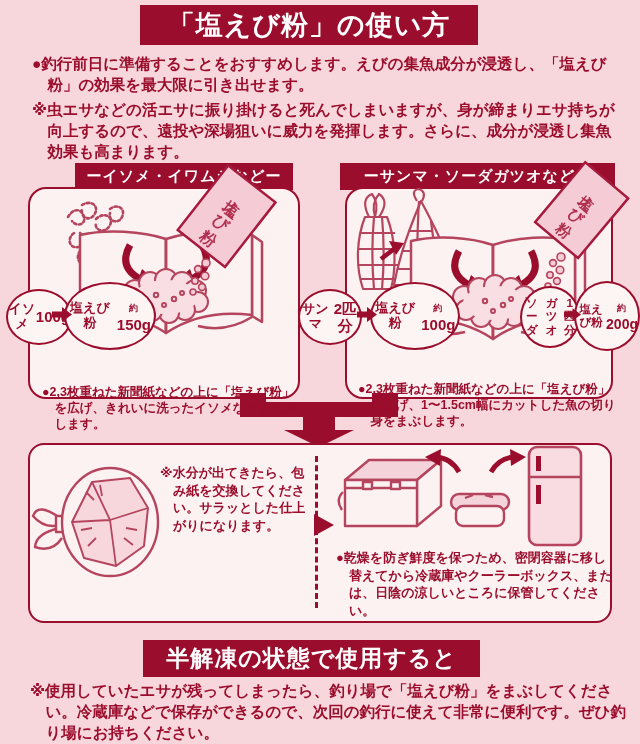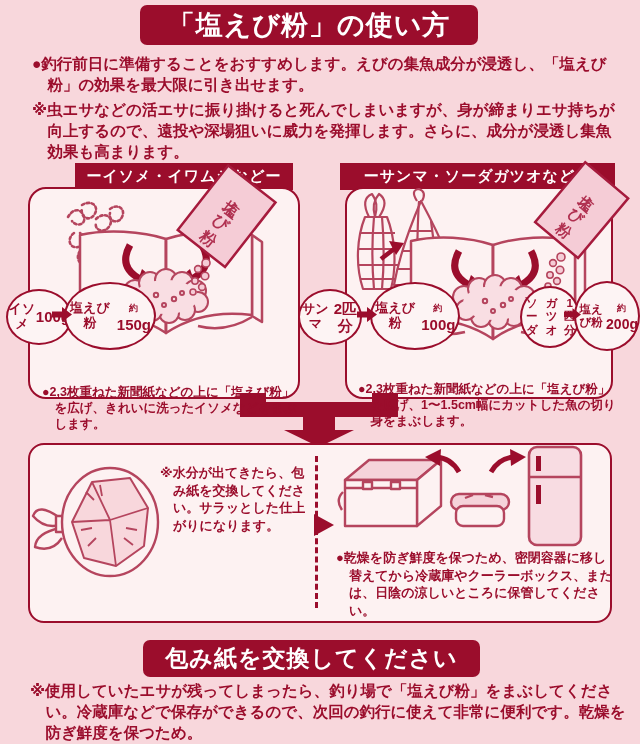--- a/index.html
+++ b/index.html
@@ -13,21 +13,21 @@
   html,body{margin:0;padding:0;}
   body{background:#fff;}
   .page{
     position:relative;width:640px;height:744px;overflow:hidden;
     background:var(--bg);
     font-family:"Liberation Sans","DejaVu Sans",sans-serif;
     color:var(--deep);
   }
   .titlebar{
     position:absolute;background:var(--deep);color:#fff;font-weight:bold;
-    display:flex;align-items:center;justify-content:center;letter-spacing:1px;border-radius:7px;
+    display:flex;align-items:center;justify-content:center;letter-spacing:1px;
   }
   .titlebar.main{left:140px;top:5px;width:338px;height:40px;font-size:27px;}
   .titlebar.footer{left:143px;top:640px;width:337px;height:37px;font-size:23px;}
   .intro{
     position:absolute;left:28px;top:49px;width:602px;
     font-size:15.5px;font-weight:bold;line-height:21px;
   }
   .intro p{margin:4px;padding-left:1em;text-indent:-1em;}
   .panel-header{
     position:absolute;top:163px;height:27px;background:var(--deep);color:#fff;
@@ -348,16 +348,16 @@
       <line x1="196" y1="31" x2="248" y2="31" stroke="#b5455e" stroke-width="2.4"></line>
       <rect x="203" y="10" width="5" height="15" fill="#9b0d2c"></rect>
       <rect x="203" y="39" width="5" height="19" fill="#9b0d2c"></rect>
     </g>
   </svg>
 
   <div class="store-note boxside">
     <p>●乾燥を防ぎ鮮度を保つため、密閉容器に移し替えてから冷蔵庫やクーラーボックス、または、日陰の涼しいところに保管してください。</p>
   </div>
 
-  <div class="titlebar footer">包み紙を交換してください</div>
-  <div class="footer-note">※使用していたエサが残ってしまったら、釣り場で「塩えび粉」をまぶしてください。冷蔵庫などで保存ができるので、次回の釣行に使えて非常に便利です。乾燥を防ぎ鮮度を保つため。</div>
+  <div class="titlebar footer">半解凍の状態で使用すると</div>
+  <div class="footer-note">※使用していたエサが残ってしまったら、釣り場で「塩えび粉」をまぶしてください。冷蔵庫などで保存ができるので、次回の釣行に使えて非常に便利です。ぜひ釣り場にお持ちください。</div>
 
 </div>
 
 </body></html>

